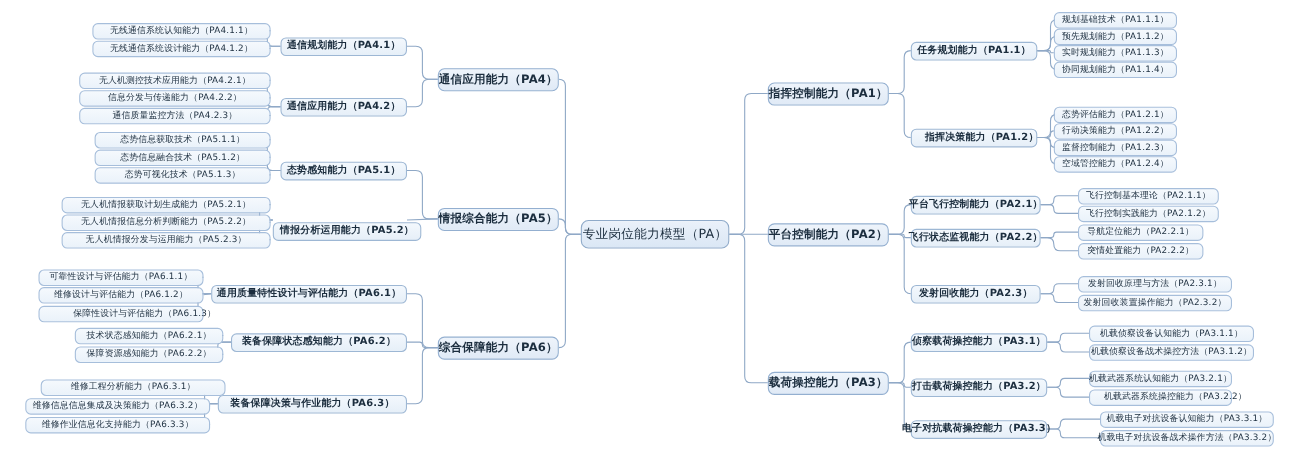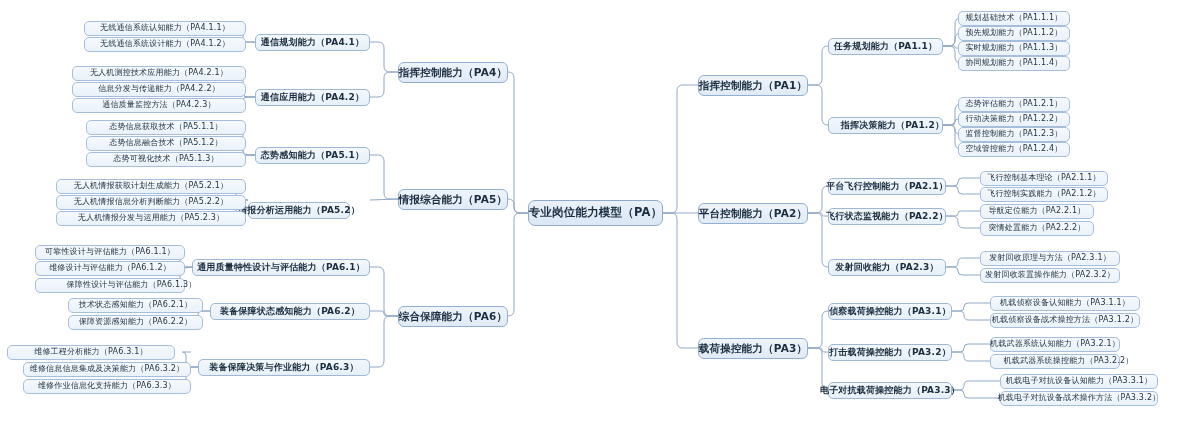--- a/index.html
+++ b/index.html
@@ -15,21 +15,21 @@
     display:flex;align-items:center;justify-content:center;
     border:1px solid #9db7d4;
     border-radius:5px;
     background:linear-gradient(180deg,#f2f7fc 0%,#e3ecf7 100%);
     color:#1b2d3e;
     white-space:nowrap;
     line-height:1;
     letter-spacing:.2px;
   }
   .lvl0{
-    font-size:11.5px;font-weight:bold;
+    font-size:11.5px;font-weight:normal;
     background:linear-gradient(180deg,#eaf1fa 0%,#dbe7f5 100%);
     border-color:#8faac9;border-radius:7px;
     height:26px;padding:0 10px;
   }
   .lvl1{
     font-size:10.5px;font-weight:bold;
     background:linear-gradient(180deg,#eef4fb 0%,#e0eaf6 100%);
     border-color:#93afd0;border-radius:6px;
     height:21px;padding:0 8px;
   }
@@ -137,43 +137,43 @@
       <div class="node lvl1" style="left: 698px; top: 337.5px; width: 110px; height: 21px;">载荷操控能力（PA3）</div>
       <div class="node lvl2" style="left: 828px; top: 302.5px; width: 124px; height: 17px;">侦察载荷操控能力（PA3.1）</div>
       <div class="node lvl3" style="left: 990px; top: 295.5px; width: 150px; height: 15px;">机载侦察设备认知能力（PA3.1.1）</div>
       <div class="node lvl3" style="left: 990px; top: 312.5px; width: 150px; height: 15px;">机载侦察设备战术操控方法（PA3.1.2）</div>
       <div class="node lvl2" style="left: 828px; top: 343.5px; width: 124px; height: 17px; text-align: right;">打击载荷操控能力（PA3.2）</div>
       <div class="node lvl3" style="left: 990px; top: 336.5px; width: 130px; height: 15px;">机载武器系统认知能力（PA3.2.1）</div>
       <div class="node lvl3" style="left: 990px; top: 353.5px; width: 130px; height: 15px; padding-left: 32px;">机载武器系统操控能力（PA3.2.2）</div>
       <div class="node lvl2" style="left: 828px; top: 381.5px; width: 124px; height: 17px;">电子对抗载荷操控能力（PA3.3）</div>
       <div class="node lvl3" style="left: 1000px; top: 373.5px; width: 158px; height: 15px;">机载电子对抗设备认知能力（PA3.3.1）</div>
       <div class="node lvl3" style="left: 1000px; top: 390.5px; width: 158px; height: 15px;">机载电子对抗设备战术操作方法（PA3.3.2）</div>
-      <div class="node lvl1" style="left: 398px; top: 61.5px; width: 110px; height: 21px;">指挥控制能力（PA4）</div>
+      <div class="node lvl1" style="left: 398px; top: 61.5px; width: 110px; height: 21px;">通信应用能力（PA4）</div>
       <div class="node lvl2" style="left: 255px; top: 33.5px; width: 115px; height: 17px;">通信规划能力（PA4.1）</div>
       <div class="node lvl3" style="left: 84px; top: 20.5px; width: 162px; height: 15px;">无线通信系统认知能力（PA4.1.1）</div>
       <div class="node lvl3" style="left: 84px; top: 36.5px; width: 162px; height: 15px;">无线通信系统设计能力（PA4.1.2）</div>
       <div class="node lvl2" style="left: 255px; top: 88.5px; width: 115px; height: 17px;">通信应用能力（PA4.2）</div>
       <div class="node lvl3" style="left: 72px; top: 65.5px; width: 174px; height: 15px;">无人机测控技术应用能力（PA4.2.1）</div>
       <div class="node lvl3" style="left: 72px; top: 81.5px; width: 174px; height: 15px;">信息分发与传递能力（PA4.2.2）</div>
       <div class="node lvl3" style="left: 72px; top: 97.5px; width: 174px; height: 15px;">通信质量监控方法（PA4.2.3）</div>
       <div class="node lvl1" style="left: 398px; top: 188.5px; width: 110px; height: 21px;">情报综合能力（PA5）</div>
       <div class="node lvl2" style="left: 255px; top: 146.5px; width: 115px; height: 17px;">态势感知能力（PA5.1）</div>
       <div class="node lvl3" style="left: 86px; top: 119.5px; width: 160px; height: 15px;">态势信息获取技术（PA5.1.1）</div>
       <div class="node lvl3" style="left: 86px; top: 135.5px; width: 160px; height: 15px;">态势信息融合技术（PA5.1.2）</div>
       <div class="node lvl3" style="left: 86px; top: 151.5px; width: 160px; height: 15px;">态势可视化技术（PA5.1.3）</div>
-      <div class="node lvl2" style="left: 248px; top: 202px; width: 102px; height: 17px; text-align: center;">情报分析运用能力（PA5.2）</div>
+      <div class="node lvl2" style="left: 248px; top: 202px; width: 135px; height: 17px; text-align: center;">情报分析运用能力（PA5.2）</div>
       <div class="node lvl3" style="left: 56px; top: 178.5px; width: 190px; height: 15px;">无人机情报获取计划生成能力（PA5.2.1）</div>
       <div class="node lvl3" style="left: 56px; top: 194.5px; width: 190px; height: 15px;">无人机情报信息分析判断能力（PA5.2.2）</div>
       <div class="node lvl3" style="left: 56px; top: 210.5px; width: 190px; height: 15px;">无人机情报分发与运用能力（PA5.2.3）</div>
       <div class="node lvl1" style="left: 398px; top: 305.5px; width: 110px; height: 21px;">综合保障能力（PA6）</div>
       <div class="node lvl2" style="left: 192px; top: 258.5px; width: 178px; height: 17px;">通用质量特性设计与评估能力（PA6.1）</div>
       <div class="node lvl3" style="left: 35px; top: 244.5px; width: 150px; height: 15px;">可靠性设计与评估能力（PA6.1.1）</div>
       <div class="node lvl3" style="left: 35px; top: 260.5px; width: 150px; height: 15px;">维修设计与评估能力（PA6.1.2）</div>
       <div class="node lvl3" style="left: 35px; top: 277.5px; width: 150px; height: 15px; padding-left: 48px;">保障性设计与评估能力（PA6.1.3）</div>
       <div class="node lvl2" style="left: 210px; top: 302.5px; width: 160px; height: 17px;">装备保障状态感知能力（PA6.2）</div>
       <div class="node lvl3" style="left: 68px; top: 297.5px; width: 135px; height: 15px;">技术状态感知能力（PA6.2.1）</div>
       <div class="node lvl3" style="left: 68px; top: 314.5px; width: 135px; height: 15px;">保障资源感知能力（PA6.2.2）</div>
       <div class="node lvl2" style="left: 198px; top: 358.5px; width: 172px; height: 17px;">装备保障决策与作业能力（PA6.3）</div>
-      <div class="node lvl3" style="left: 7px; top: 344.5px; width: 168px; height: 15px;">维修工程分析能力（PA6.3.1）</div>
+      <div class="node lvl3" style="left: 37px; top: 344.5px; width: 168px; height: 15px;">维修工程分析能力（PA6.3.1）</div>
       <div class="node lvl3" style="left: 23px; top: 361.5px; width: 168px; height: 15px;">维修信息信息集成及决策能力（PA6.3.2）</div>
       <div class="node lvl3" style="left: 23px; top: 378.5px; width: 168px; height: 15px;">维修作业信息化支持能力（PA6.3.3）</div>
     </div>
 </div>
 
 </body></html>

